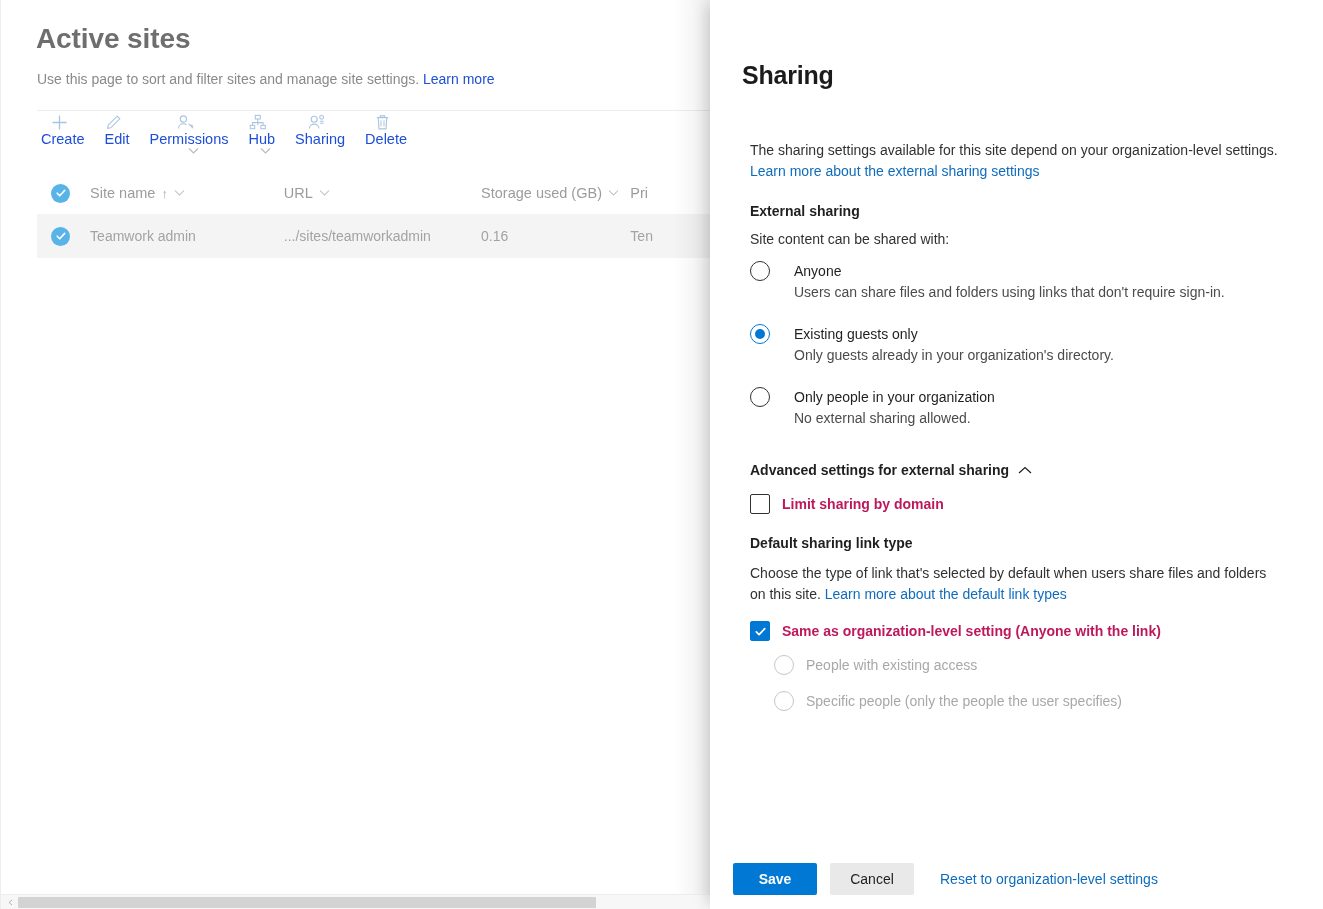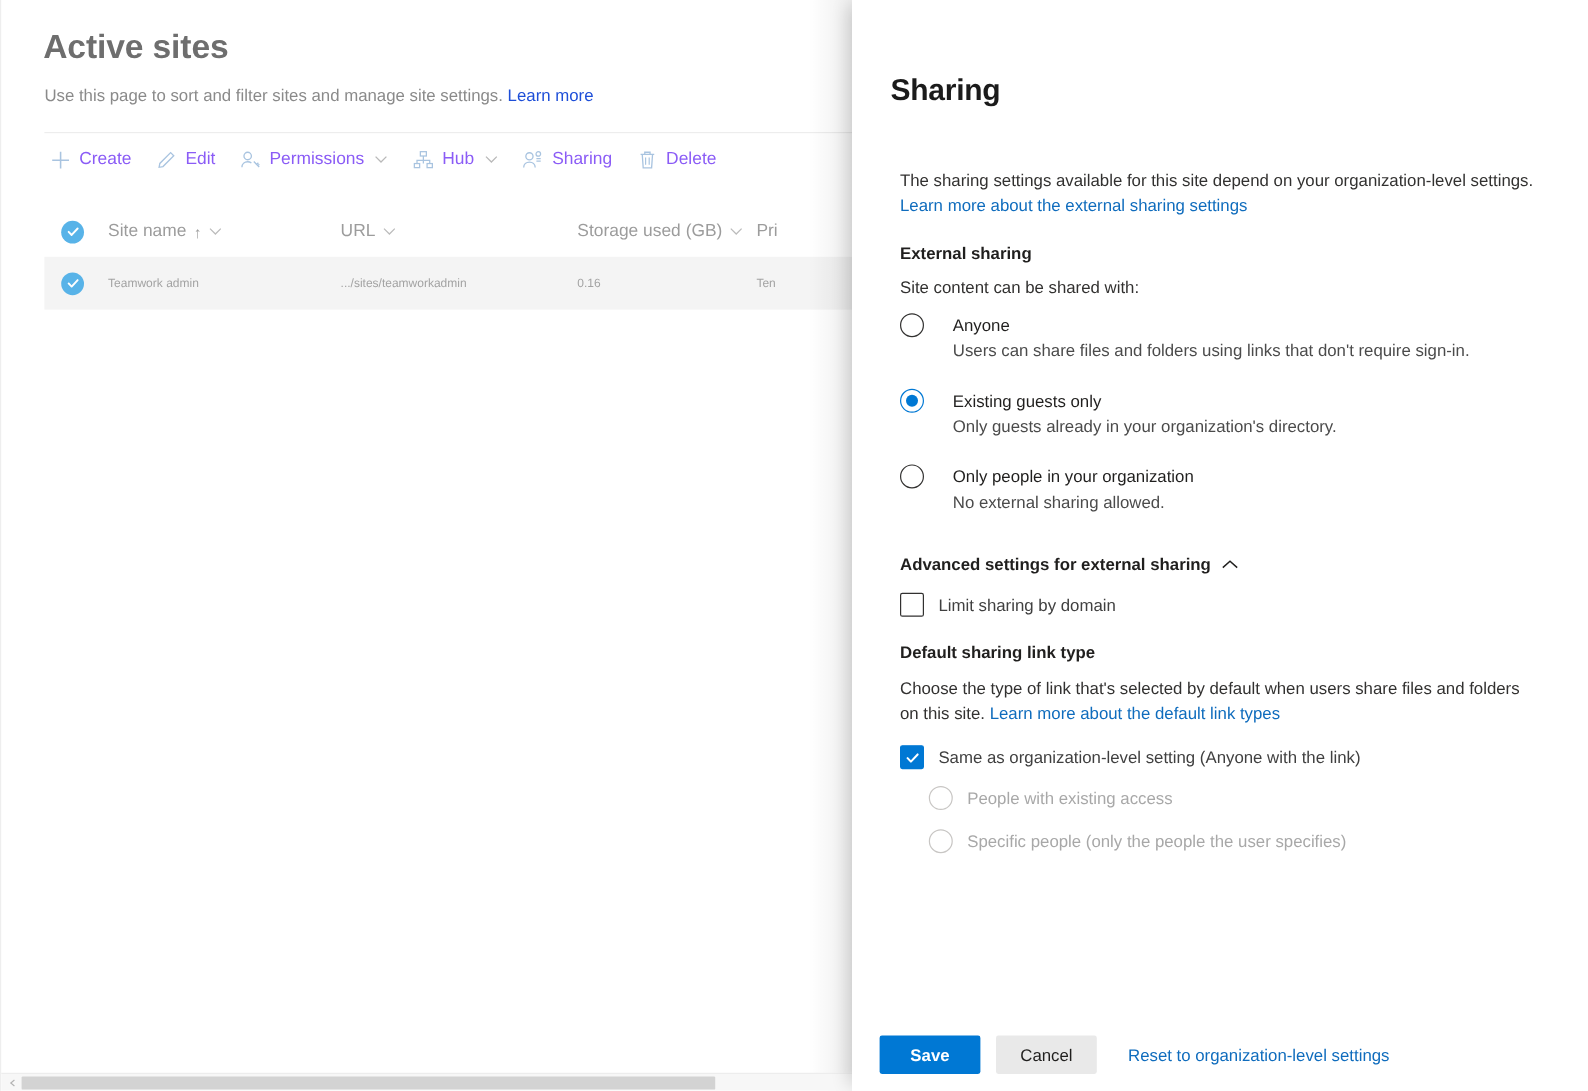--- a/index.html
+++ b/index.html
@@ -63,23 +63,24 @@
     display: flex;
     align-items: center;
     gap: 0px;
   }
   .cmd-item {
     display: flex;
     align-items: center;
     height: 40px;
     padding: 0 10px;
     cursor: pointer;
-    color: #8b5cf6;
+    color: #1d4ed8;
     font-size: 14.5px;
     white-space: nowrap;
+    flex-direction: column;
   }
   .cmd-item:first-child { padding-left: 4px; }
   .cmd-ico {
     width: 18px;
     height: 18px;
     margin-right: 7px;
     display: inline-flex;
     align-items: center;
     justify-content: center;
     color: #b8cfe8;
@@ -108,21 +109,21 @@
     align-items: center;
     height: 42px;
     font-size: 14.5px;
     color: #9c9c9c;
   }
   .tbl-row {
     display: flex;
     align-items: center;
     height: 44px;
     background: #f4f4f4;
-    font-size: 10px;
+    font-size: 14px;
     color: #a3a3a3;
   }
   .col-check { width: 58px; display: flex; align-items: center; justify-content: flex-start; padding-left: 14px; box-sizing: border-box; }
   .col-name  { width: 218px; }
   .col-url   { width: 222px; }
   .col-stor  { width: 168px; }
   .col-pri   { width: 120px; overflow: hidden; white-space: nowrap; }
 
   .hdr-cell { display: flex; align-items: center; gap: 6px; }
   .sort-arrow { font-size: 13px; color: #a0a0a0; }
@@ -321,21 +322,22 @@
     justify-content: center;
   }
   .check-box.checked {
     background: #0078d4;
     border-color: #0078d4;
   }
   .check-box svg { display: none; }
   .check-box.checked svg { display: block; }
   .check-label {
     font-size: 14px;
-    color: #404040;
+    color: #be185d;
+    font-weight: bold;
   }
 
   .dl-desc {
     font-size: 14px;
     color: #323130;
     line-height: 21px;
     margin-top: 12px;
     max-width: 535px;
   }
   .sub-radio-group { margin-top: 14px; margin-left: 24px; }

